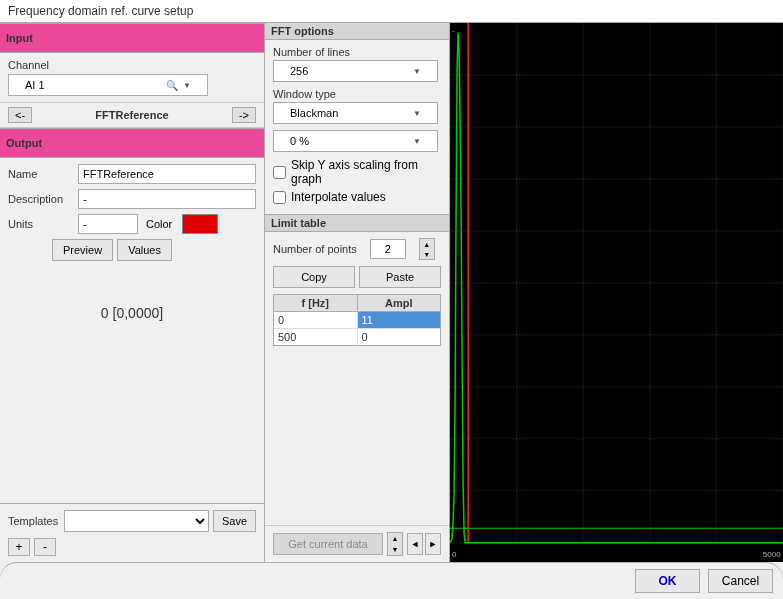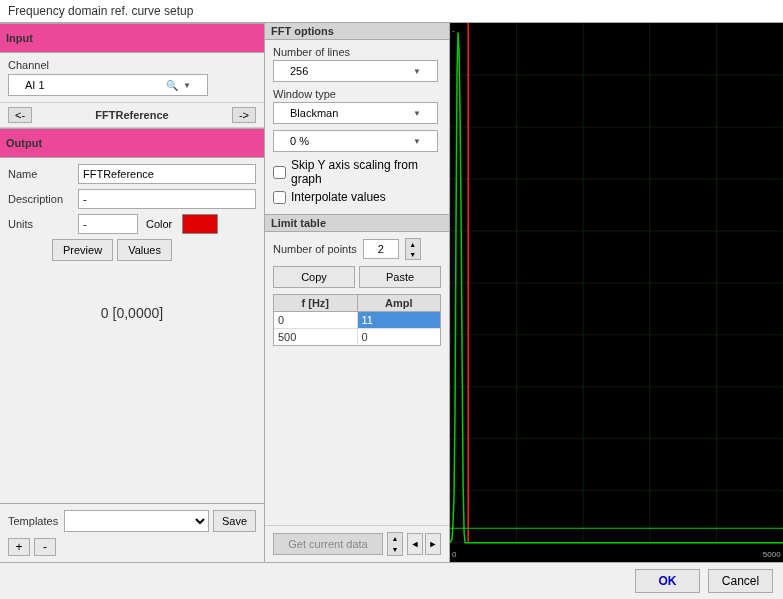--- a/index.html
+++ b/index.html
@@ -220,21 +220,21 @@
       border-bottom: 1px solid #aaa;
       color: #333;
     }
     .limit-content {
       padding: 6px 8px;
     }
     .points-row {
       display: flex;
       align-items: center;
       margin-bottom: 6px;
-      gap: 6px;
+      gap: 13px;
     }
     .points-label {
       font-size: 11px;
       color: #333;
     }
     .points-input {
       width: 36px;
       height: 20px;
       border: 1px solid #aaa;
       background: #fff;
@@ -337,20 +337,21 @@
     }
     
     .bottom-bar {
       display: flex;
       justify-content: flex-end;
       align-items: center;
       padding: 6px 10px;
       background: #f0f0f0;
       border-top: 1px solid #aaa;
       gap: 8px;
+      border-radius: 17px;
     }
     .ok-btn {
       width: 65px;
       height: 24px;
       background: #e8e8e8;
       border: 1px solid #aaa;
       font-size: 12px;
       cursor: pointer;
       color: #0000cc;
       font-weight: bold;

